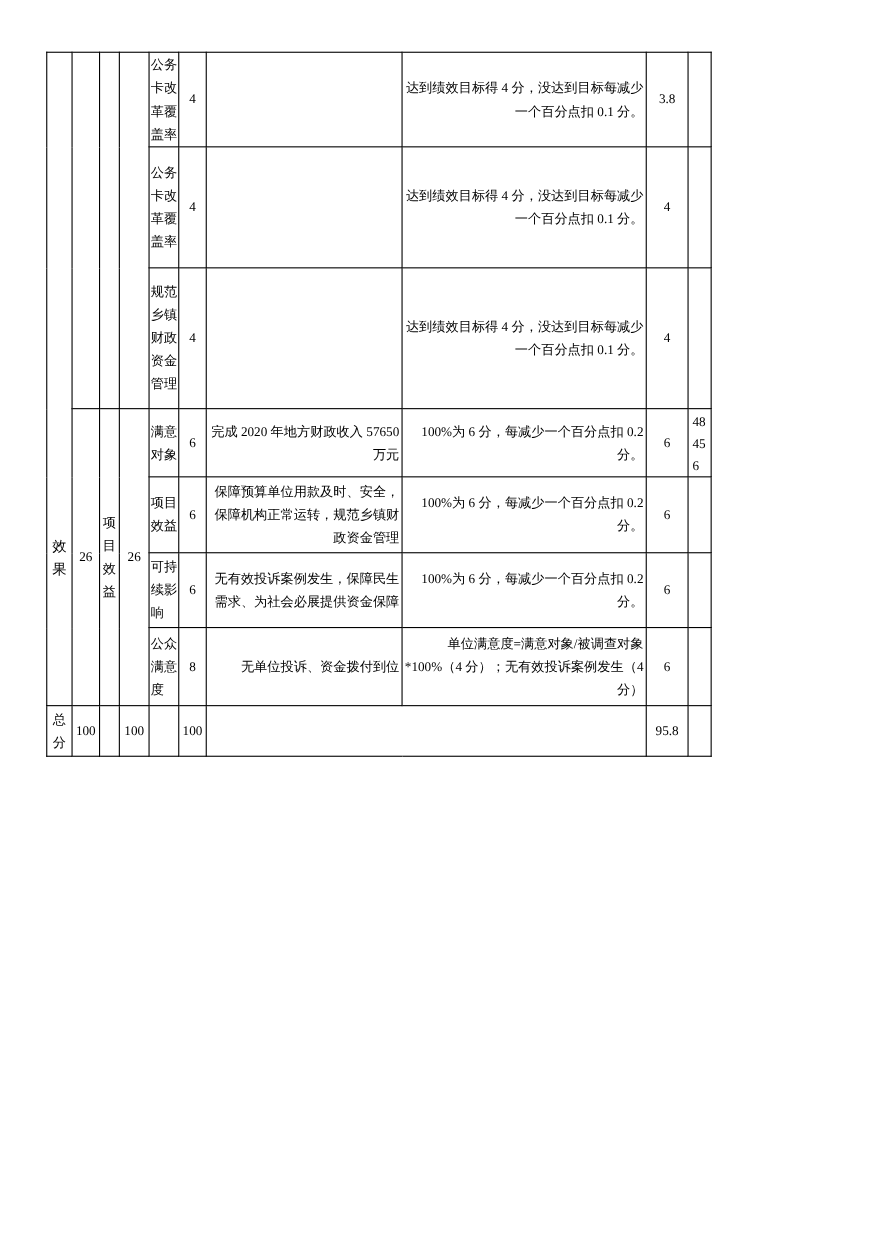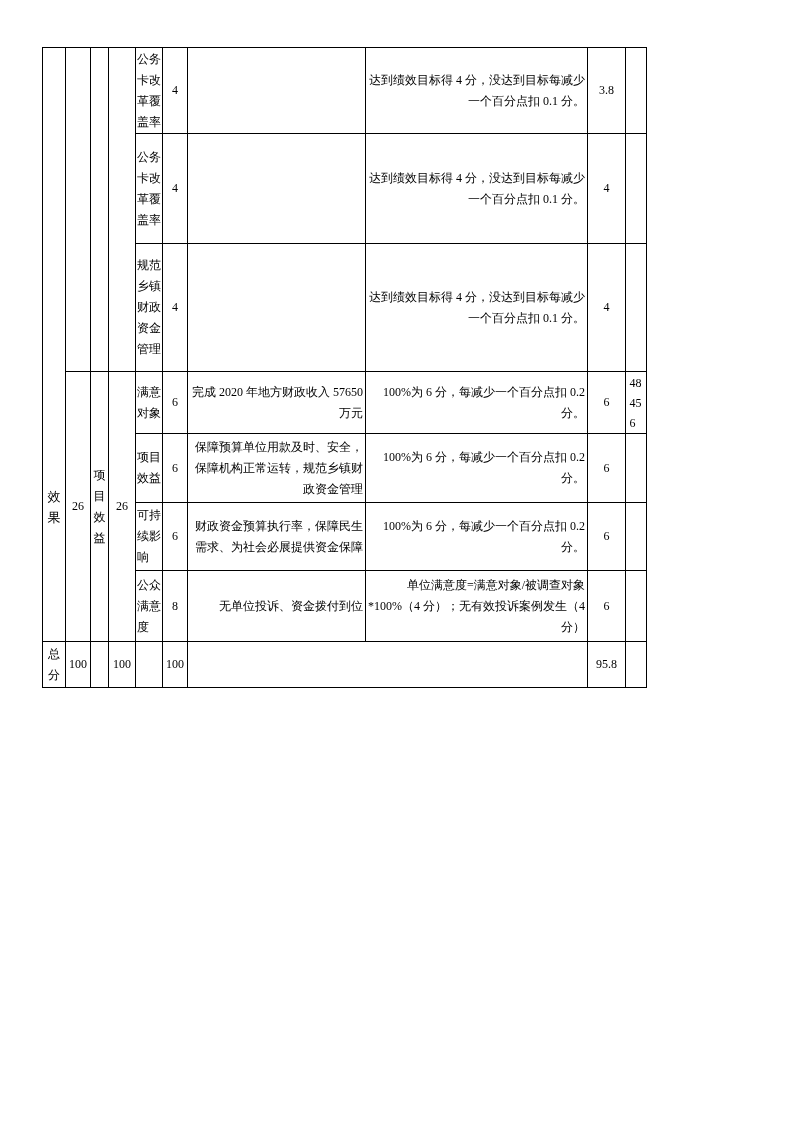--- a/index.html
+++ b/index.html
@@ -120,21 +120,21 @@
       <td class="ecol">项目效益</td>
       <td class="ctr">6</td>
       <td class="lft">保障预算单位用款及时、安全，保障机构正常运转，规范乡镇财政资金管理</td>
       <td class="lft">100%为 6 分，每减少一个百分点扣 0.2 分。</td>
       <td class="ctr">6</td>
       <td class="ctr"></td>
     </tr>
     <tr class="r6">
       <td class="ecol">可持续影响</td>
       <td class="ctr">6</td>
-      <td class="lft">财政资金预算执行率，保障民生需求、为社会必展提供资金保障</td>
+      <td class="lft">无有效投诉案例发生，保障民生需求、为社会必展提供资金保障</td>
       <td class="lft">100%为 6 分，每减少一个百分点扣 0.2 分。</td>
       <td class="ctr">6</td>
       <td class="ctr"></td>
     </tr>
     <tr class="r7">
       <td class="ecol">公众满意度</td>
       <td class="ctr">8</td>
       <td class="lft">无单位投诉、资金拨付到位</td>
       <td class="lft">单位满意度=满意对象/被调查对象*100%（4 分）；无有效投诉案例发生（4 分）</td>
       <td class="ctr">6</td>

